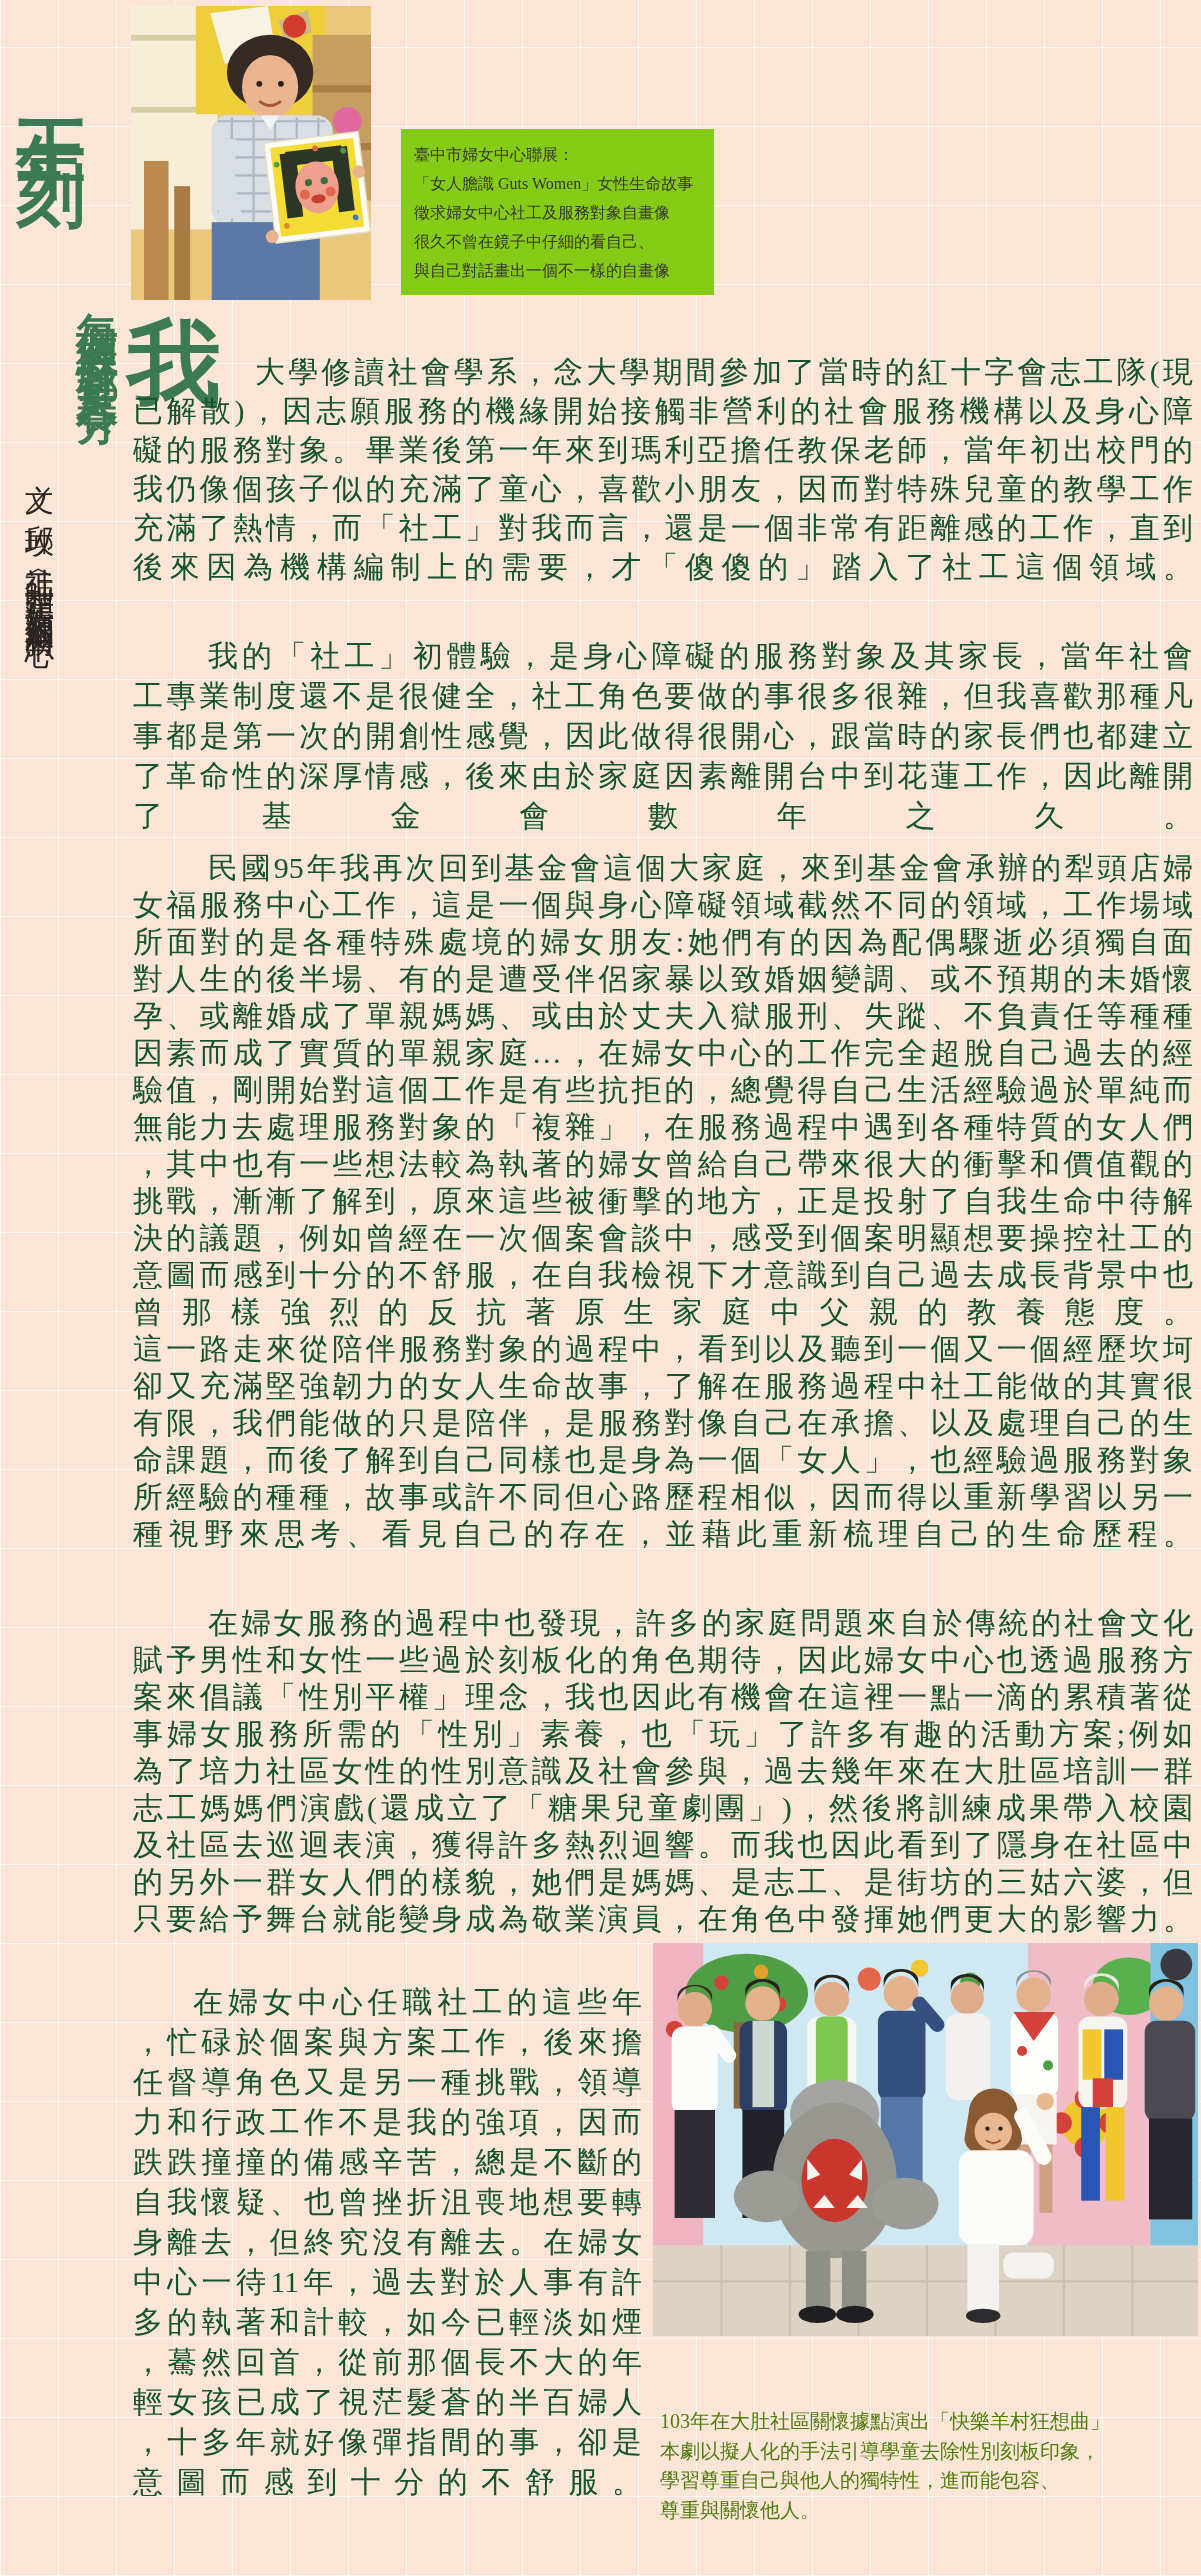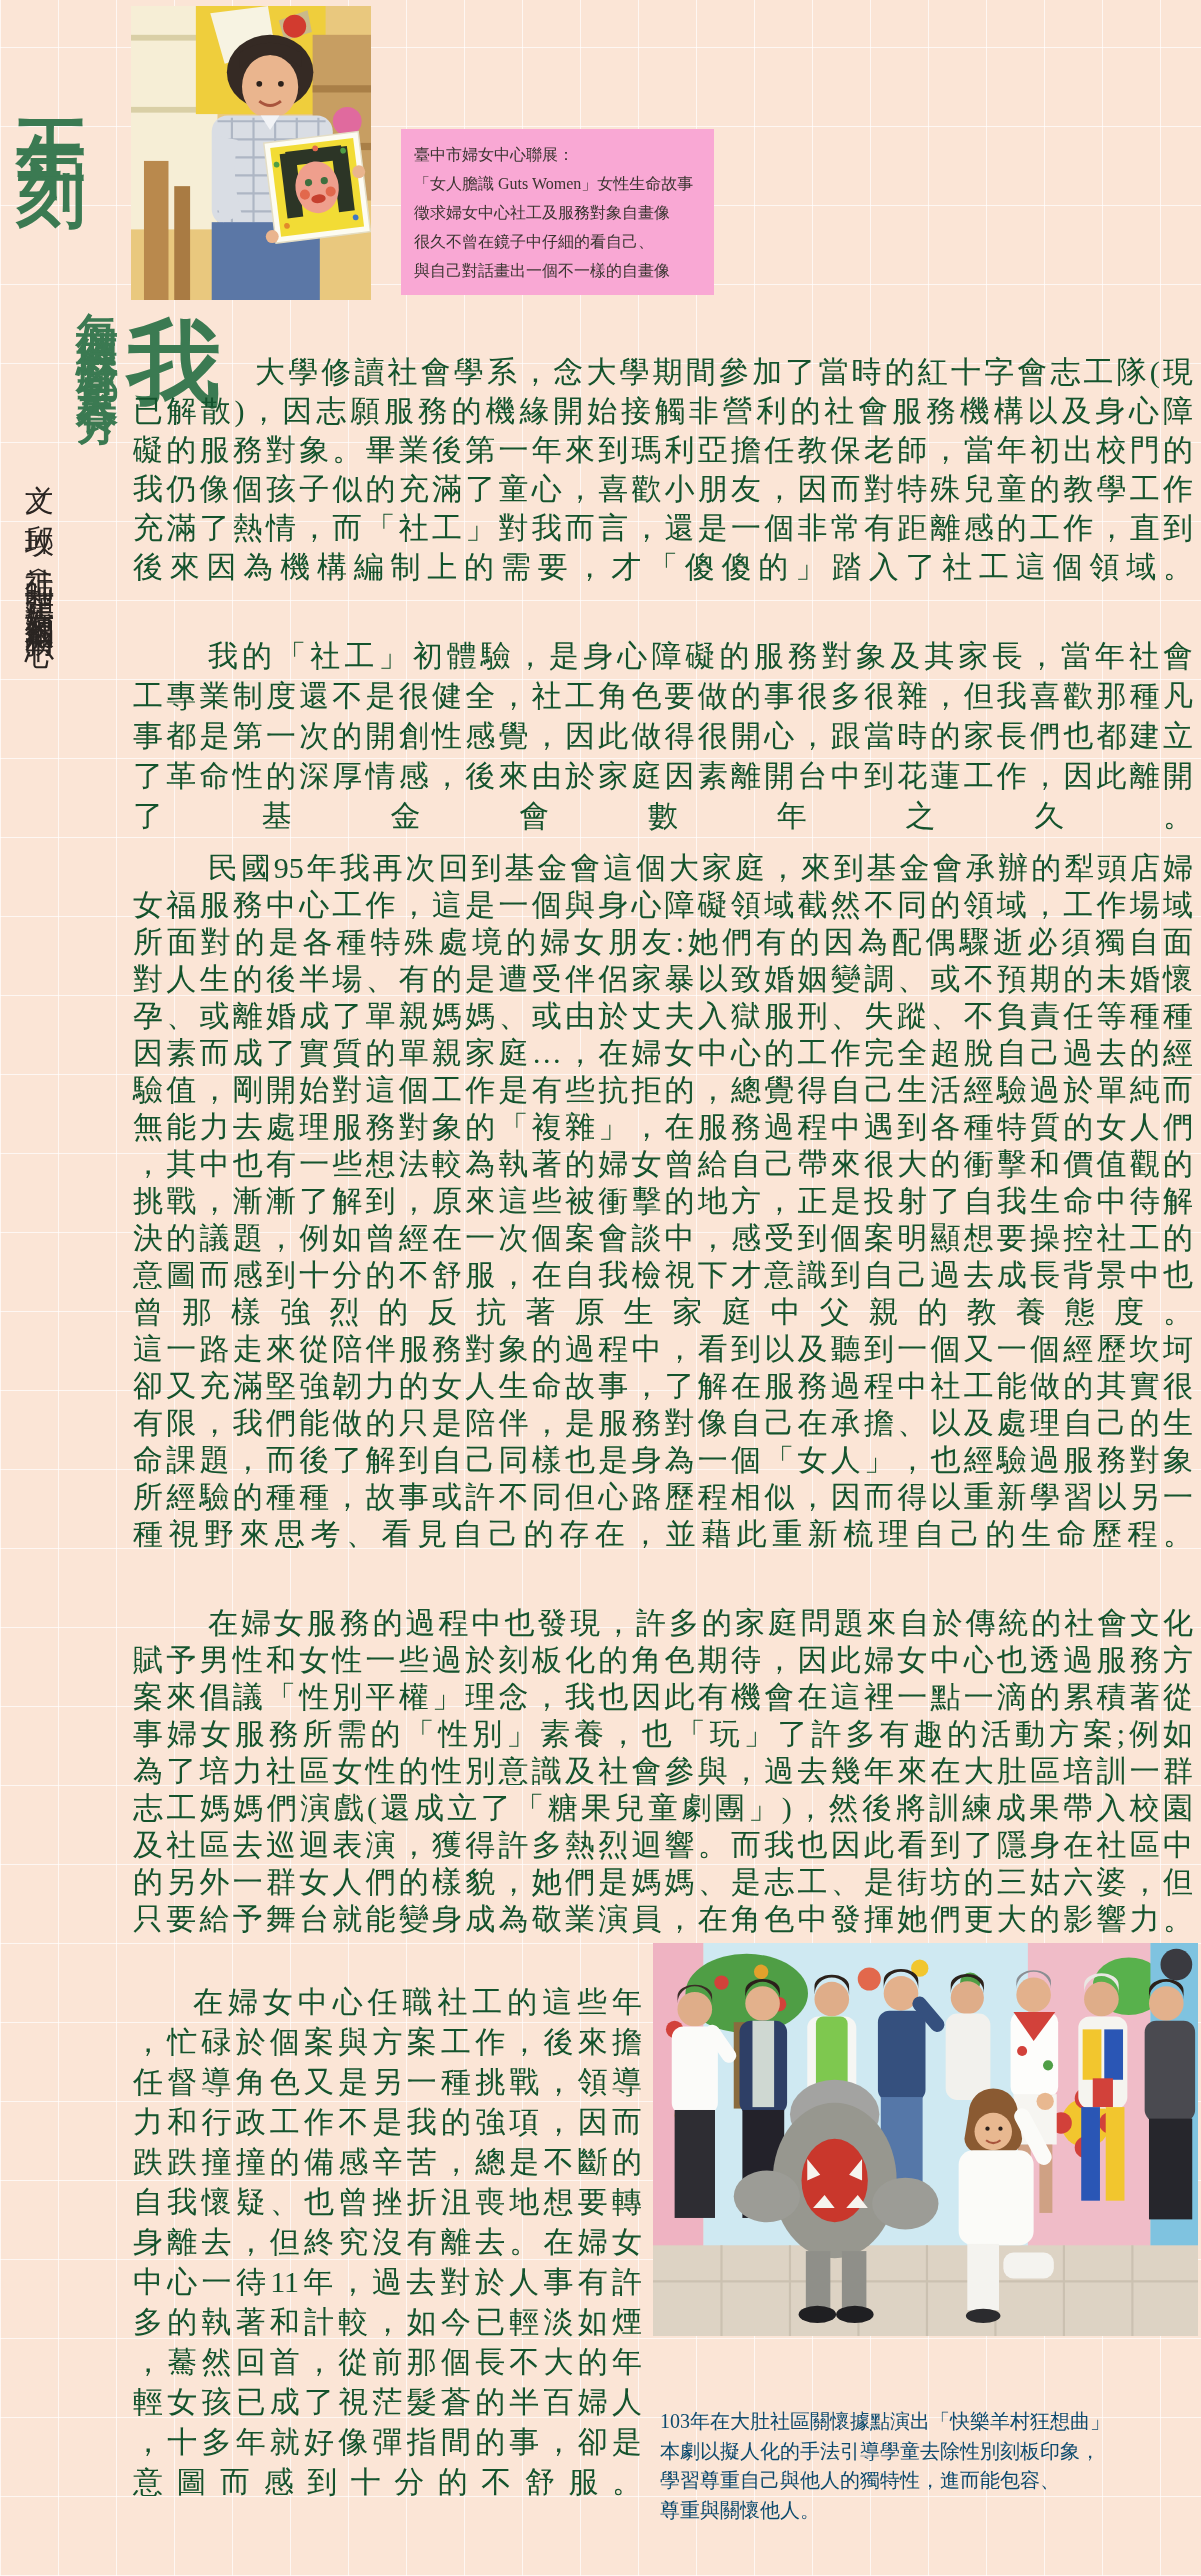--- a/index.html
+++ b/index.html
@@ -15,35 +15,35 @@
   .abs{position:absolute;}
   .vert{writing-mode:vertical-rl;text-orientation:mixed;}
   .green{color:#3b7a52;}
   .vtitle{left:16px;top:66px;font-size:69px;font-weight:700;letter-spacing:11.5px;line-height:1;}
   .vsubtitle{left:76px;top:279px;font-size:42px;font-weight:700;letter-spacing:13px;line-height:1;}
   .vbyline{left:24.5px;top:461px;font-size:29.5px;letter-spacing:5px;color:#2a2522;line-height:1;}
   .photo-top{left:131px;top:5.8px;width:240px;height:294px;}
   .photo-bottom{left:653px;top:1943px;width:545px;height:393px;}
   .photo-top svg,.photo-bottom svg{display:block;width:100%;height:100%;}
   .exhibit{
-    left:401px;top:129px;width:313px;height:166px;background:#f9a8d4;
+    left:401px;top:129px;width:313px;height:166px;background:#84cc16;
     box-sizing:border-box;padding:10.8px 13px;font-size:16px;line-height:29px;color:#3a3531;
   }
   .lines{white-space:pre-line;}
   .dropcap{left:127px;top:317px;font-size:94px;font-weight:700;line-height:1;}
   .para{
     width:1060px;left:133px;font-size:30px;
     text-align:justify;text-align-last:justify;color:#14532d;
   }
   .p1{top:352px;line-height:39px;text-indent:122px;}
   .p2{top:636px;line-height:40px;text-indent:2.5em;}
   .p3{top:849px;line-height:37px;text-indent:2.5em;}
   .p4{top:1604px;line-height:37px;text-indent:2.5em;}
   .p5{top:1982px;width:509px;line-height:40px;text-indent:2em;}
-  .caption{left:660px;top:2407px;width:511px;font-size:20px;line-height:29.5px;color:#0c4a6e;}
+  .caption{left:660px;top:2407px;width:511px;font-size:20px;line-height:29.5px;color:#4d7c0f;}
 </style>
 </head>
 <body>
 
 <div class="abs vert vtitle green">十年一刻</div>
 <div class="abs vert vsubtitle green">每個經歷都是養分</div>
 <div class="abs vert vbyline">文／邱玫　社工師〈犁頭店婦女福利服務中心〉</div>
 
 <div class="abs photo-top">
   <svg viewBox="0 0 333 408" preserveAspectRatio="none">

